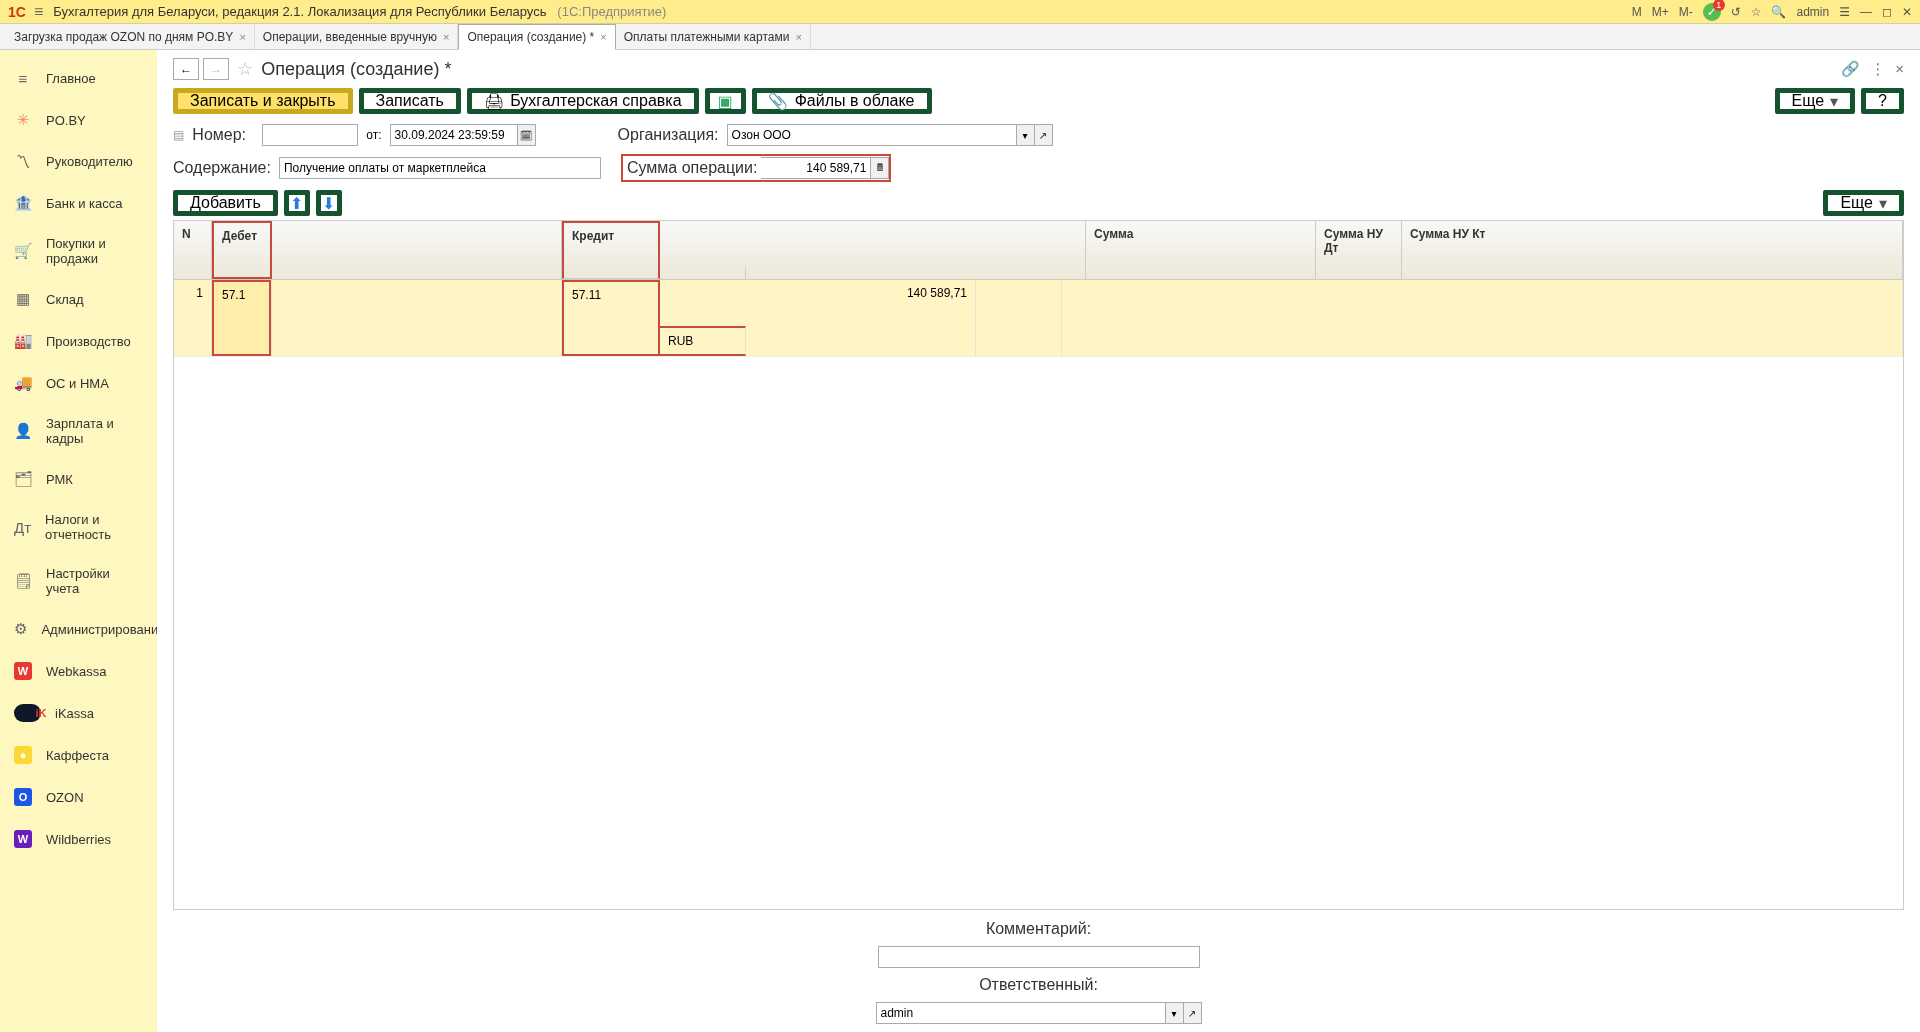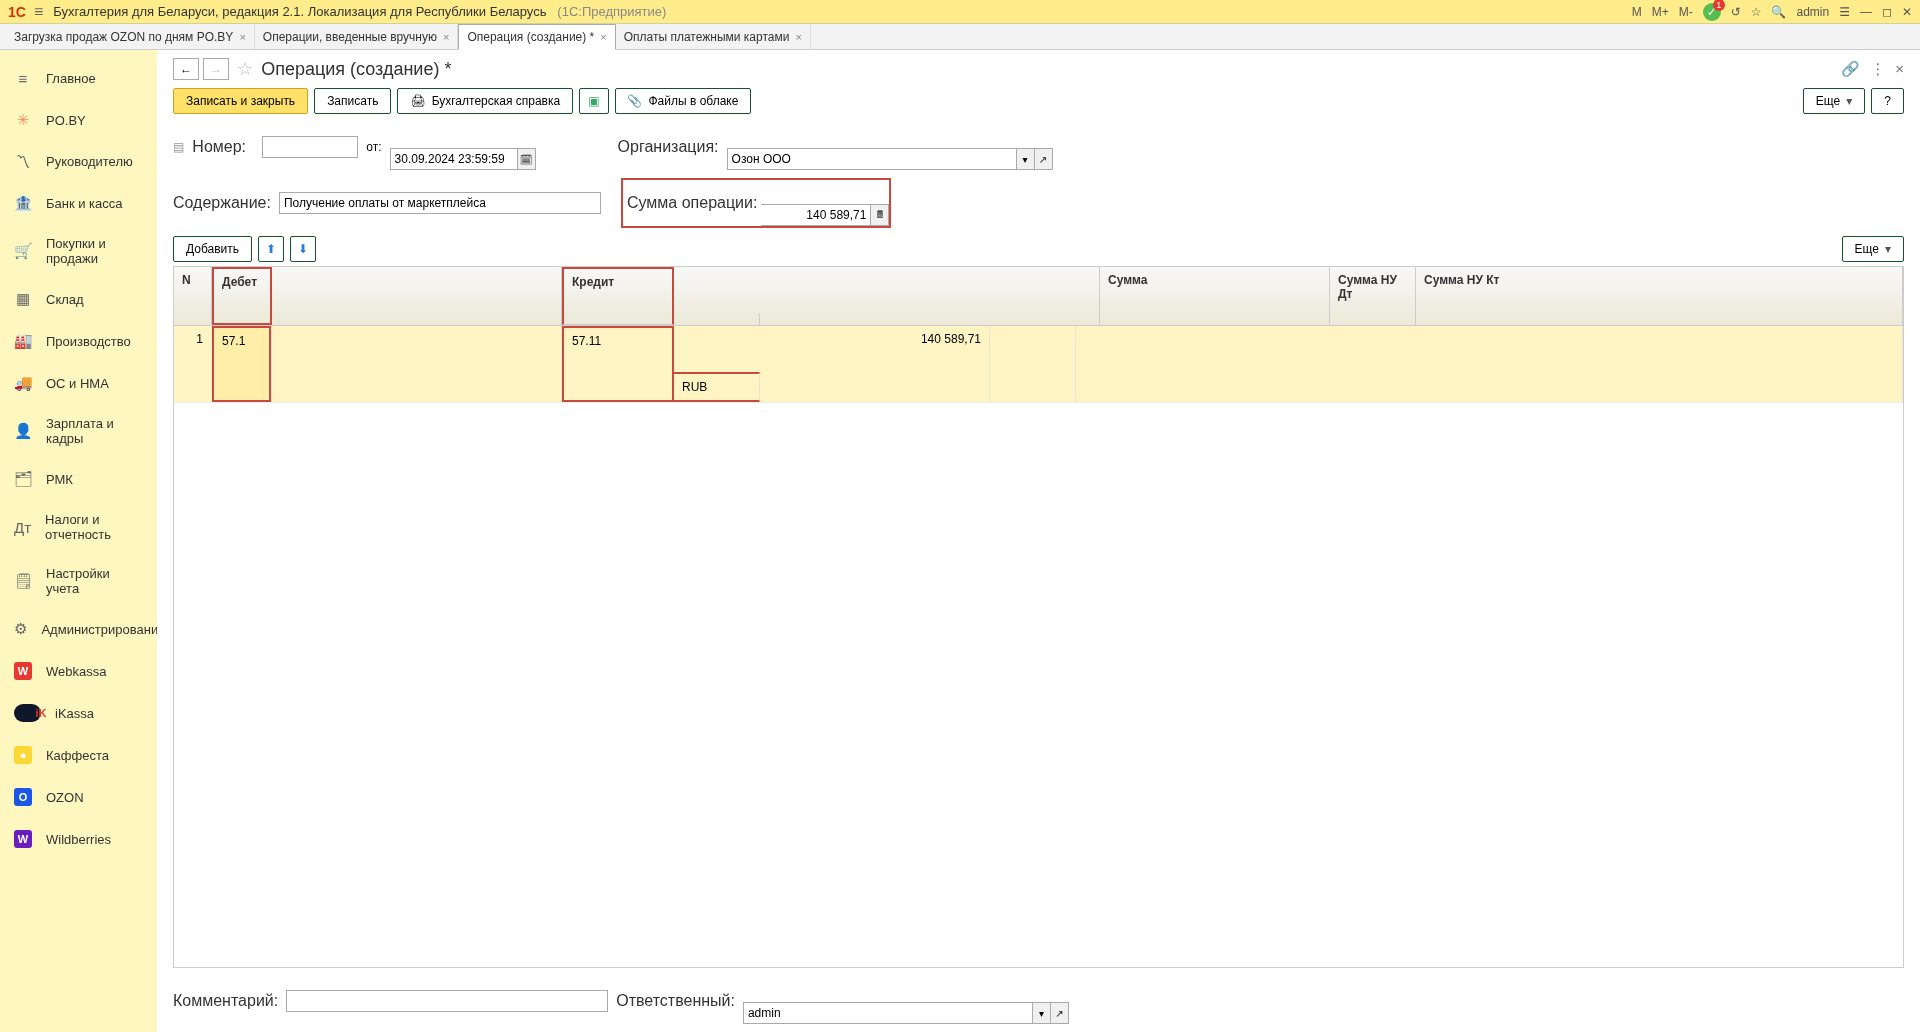--- a/index.html
+++ b/index.html
@@ -33,60 +33,60 @@
 
 .page-header { display: flex; align-items: center; margin-bottom: 8px; }
 .nav-btns { display: flex; gap:4px; margin-right: 8px; }
 .nav-btn { width: 26px; height: 22px; border:1px solid #aaa; background:#fff; display:flex; align-items:center; justify-content:center; cursor:pointer; }
 .star { color:#bbb; font-size:18px; margin-right:8px; }
 .page-title { font-size: 18px; color:#333; flex:1; }
 .page-head-right { display:flex; gap:10px; color:#777; font-size:15px; }
 
 
 .toolbar { display:flex; align-items:center; gap:6px; margin-bottom:10px; }
-.btn { height:26px; padding:0 12px; border:1px solid #14532d; background:#fff; cursor:pointer; font-size:12px; display:flex; align-items:center; gap:6px; border-radius:2px; }
+.btn { height:26px; padding:0 12px; border:5px solid #14532d; background:#fff; cursor:pointer; font-size:16px; display:flex; align-items:center; gap:6px; border-radius:2px; }
 .btn.primary { background:#ffe169; border-color:#c8a820; font-weight: normal; }
 .spacer { flex:1; }
 .btn.more::after { content:" ▾"; color:#555; }
 
 
 .form-row { display:flex; align-items:center; gap:8px; margin-bottom:8px; }
 .form-label { color:#333; font-size:16px; min-width: 62px; }
 .input { height:22px; border:1px solid #aaa; padding:0 4px; background:#fff; font-size:12px; }
-.input-wrap { display:flex; align-items:center;margin-top:24px; }
+.input-wrap { display:flex; align-items:center; }
 .input-wrap .drop { width:18px; height:22px; border:1px solid #aaa; border-left:none; background:#f0f0f0; display:flex; align-items:center; justify-content:center; cursor:pointer; font-size:10px; }
 
 .highlight-red { border:2px solid #c74a3d !important; }
 
 
 .table-toolbar { display:flex; align-items:center; gap:6px; margin-bottom:4px; }
 .btn.small { padding:0 8px; }
 .arrow-btn { width:26px; padding:0; justify-content:center; }
 
 
 .grid { border:1px solid #ccc; flex:1 1 auto; overflow:hidden; display:flex; flex-direction:column; background:#fff; }
 .grid-head { display:flex; background:linear-gradient(#f8f8f8,#ece9d8); border-bottom:1px solid #ccc; }
 .grid-head .cell { padding:6px 8px; border-right:1px solid #ccc; font-weight:bold; color:#333; font-size:12px; }
 .grid-body { flex:1; overflow:auto; background:#fff; }
 .grid-row { display:flex; background:#fff4c4; border-bottom:1px solid #eee; min-height:34px; }
 .grid-row .cell { padding:6px 8px; border-right:1px solid #e5e5d0; font-size:12px; display:flex; align-items:flex-start; }
 .cell.n { width:38px; justify-content:flex-end; }
 .cell.debit { width:60px; }
 .cell.deb-extra { width:290px; }
-.cell.credit { width:112px; }
+.cell.credit { width:98px; }
 .cell.cred2 { width:86px;margin-top:46px; }
 .cell.cred3 { width:340px; justify-content:flex-end; }
 .cell.sum { width:230px; justify-content:flex-end; }
 .cell.nudt { width:86px; }
 .cell.nukt { flex:1; }
 
 .hbox-red { border:2px solid #c74a3d; margin:-6px -8px; padding:6px 8px; width:calc(100% + 16px); height:calc(100% + 12px); box-sizing:border-box; background:#ffeea9; }
 
 
-.bottom-row { display:flex; align-items:center; gap:8px; padding-top:10px; border-top:0; }
+.bottom-row { display:flex; align-items:center; gap:8px; padding-top:10px; border-top:0;flex-direction:column; }
 
 
 .flex { display:flex; align-items:center; }
 </style>
 </head>
 <body>
 
 <div class="title-bar">
   <span class="logo-1c">1C</span>
   <span class="hamburger">≡</span>

